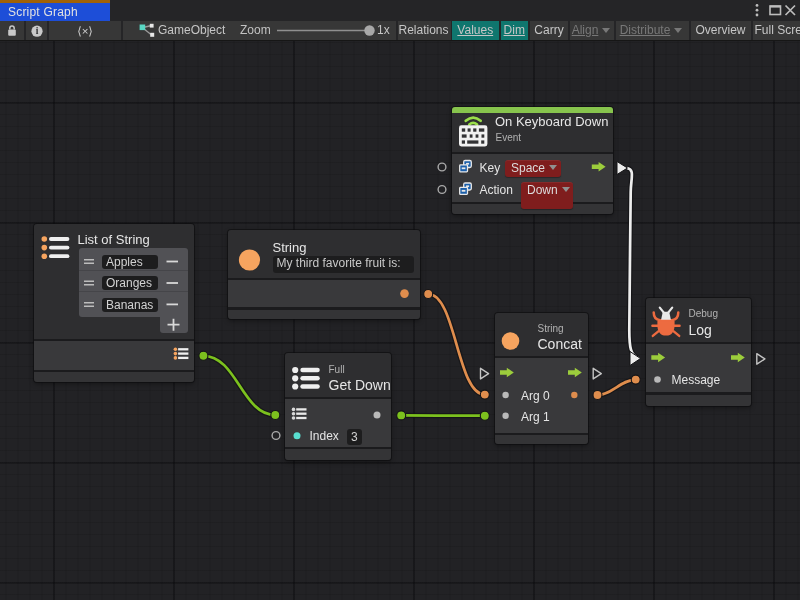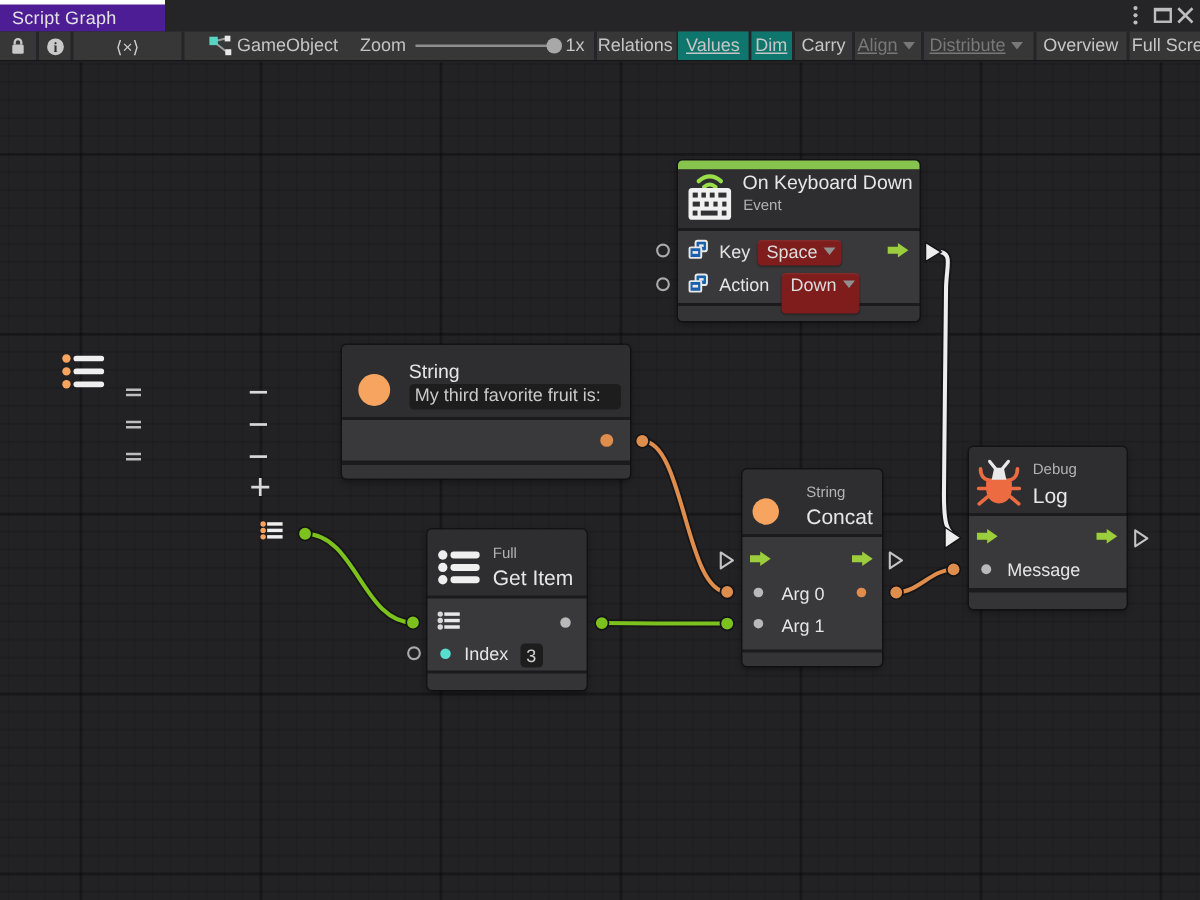--- a/index.html
+++ b/index.html
@@ -2,21 +2,21 @@
 <html><head>
 <meta charset="utf-8">
 <style>
   html,body{margin:0;padding:0;}
   body{width:800px;height:600px;overflow:hidden;background:#202020;
        font-family:"Liberation Sans", sans-serif; -webkit-font-smoothing:antialiased;}
   .abs{position:absolute;}
   #stage{position:absolute;left:0;top:0;width:800px;height:600px;}
   
   #topbar{position:absolute;left:0;top:0;width:800px;height:21px;background:#252527;}
-  #tab{position:absolute;left:0;top:0;width:110px;height:21px;background:#4c1d95;border-top:3px solid #ffffff;box-sizing:border-box;}
+  #tab{position:absolute;left:0;top:0;width:110px;height:21px;background:#1d4ed8;border-top:3px solid #a16207;box-sizing:border-box;}
   #tab span{position:absolute;left:8px;top:2px;font-size:12px;color:#e2e2e2;letter-spacing:0.2px;}
   #toolbar{position:absolute;left:0;top:21px;width:800px;height:19px;background:#373737;border-bottom:1px solid #161616;box-sizing:content-box;}
   .tsep{position:absolute;top:21px;width:2px;height:19px;background:#252527;}
   .tbtn{position:absolute;top:21px;height:19px;line-height:19px;font-size:12px;color:#c6c6c6;text-align:center;}
   .pressed{background:#0f766e;text-decoration:underline;}
   .disabled{color:#787878;text-decoration:underline;}
   .caret{display:inline-block;width:0;height:0;border-left:4px solid transparent;border-right:4px solid transparent;border-top:5px solid #909090;vertical-align:middle;margin-left:4px;margin-bottom:1px;}
   
   #graph{position:absolute;left:0;top:41px;width:800px;height:559px;
     background-color:#222225;
@@ -107,35 +107,48 @@
     <div class="bd" style="top:46.5px;height:48px"></div>
     <div class="ft" style="top:96.5px;height:10.5px"></div>
     <div class="t1" style="left:43px;top:7px">On Keyboard Down</div>
     <div class="t2" style="left:43.5px;top:24.5px">Event</div>
     <div class="plab" style="left:27.5px;top:53.5px">Key</div>
     <div class="plab" style="left:27.5px;top:76px">Action</div>
     <div class="drop" style="left:53px;top:52.5px;width:56px;height:17px;line-height:17px"><span style="padding-left:6px">Space</span><span class="caret"></span></div>
     <div class="drop" style="left:69px;top:74.5px;width:51.5px;height:27px;line-height:17px"><span style="padding-left:6px">Down</span><span class="caret"></span></div>
   </div>
 
+  <div class="node" style="left:34px;top:224px;width:160px;height:158px">
+    <div class="hd" style="top:0;height:115px;border-radius:3px 3px 0 0"></div>
+    <div class="bd" style="top:117px;height:28.5px"></div>
+    <div class="ft" style="top:147.5px;height:10.5px"></div>
+    <div class="t1" style="left:43.5px;top:8px">List of String</div>
+    <div class="abs" style="left:44.5px;top:24px;width:109px;height:68.5px;background:#515155;border-radius:3px 3px 0 3px"></div>
+    <div class="abs" style="left:44.5px;top:45.5px;width:109px;height:1px;background:#454549"></div>
+    <div class="abs" style="left:44.5px;top:67px;width:109px;height:1px;background:#454549"></div>
+    <div class="abs" style="left:125.5px;top:92.5px;width:28px;height:16.5px;background:#515155;border-radius:0 0 3px 3px"></div>
+    <div class="field" style="left:68px;top:30.5px;width:52px;height:14px;line-height:14px;padding-left:4px">Apples</div>
+    <div class="field" style="left:68px;top:52px;width:52px;height:14px;line-height:14px;padding-left:4px">Oranges</div>
+    <div class="field" style="left:68px;top:73.5px;width:52px;height:14px;line-height:14px;padding-left:4px">Bananas</div>
+  </div>
 
   <div class="node" style="left:228px;top:230px;width:191.5px;height:88.5px">
     <div class="hd" style="top:0;height:48px;border-radius:3px 3px 0 0"></div>
     <div class="bd" style="top:50px;height:26.5px"></div>
     <div class="ft" style="top:79.5px;height:9px"></div>
     <div class="t1" style="left:44.5px;top:9.5px">String</div>
     <div class="field" style="left:44.5px;top:26px;width:137px;height:16.5px;line-height:15.5px;padding-left:4px;color:#c9c9c9">My third favorite fruit is:</div>
   </div>
 
   <div class="node" style="left:285px;top:353px;width:106px;height:106.5px">
     <div class="hd" style="top:0;height:43.5px;border-radius:3px 3px 0 0"></div>
     <div class="bd" style="top:45.5px;height:48px"></div>
     <div class="ft" style="top:95.5px;height:11px"></div>
     <div class="t2" style="left:43.5px;top:10.8px">Full</div>
-    <div class="t1 big" style="left:43.5px;top:23.6px">Get Item</div>
+    <div class="t1 big" style="left:43.5px;top:23.6px">Get Down</div>
     <div class="plab" style="left:24.5px;top:76px">Index</div>
     <div class="field" style="left:61.5px;top:75.5px;width:15.5px;height:16px;line-height:16px;text-align:center">3</div>
   </div>
 
   <div class="node" style="left:494.5px;top:312.5px;width:93.5px;height:131.5px">
     <div class="hd" style="top:0;height:43px;border-radius:3px 3px 0 0"></div>
     <div class="bd" style="top:45px;height:75px"></div>
     <div class="ft" style="top:122px;height:9.5px"></div>
     <div class="t2" style="left:43px;top:10.3px">String</div>
     <div class="t1 big" style="left:43px;top:23.1px">Concat</div>

